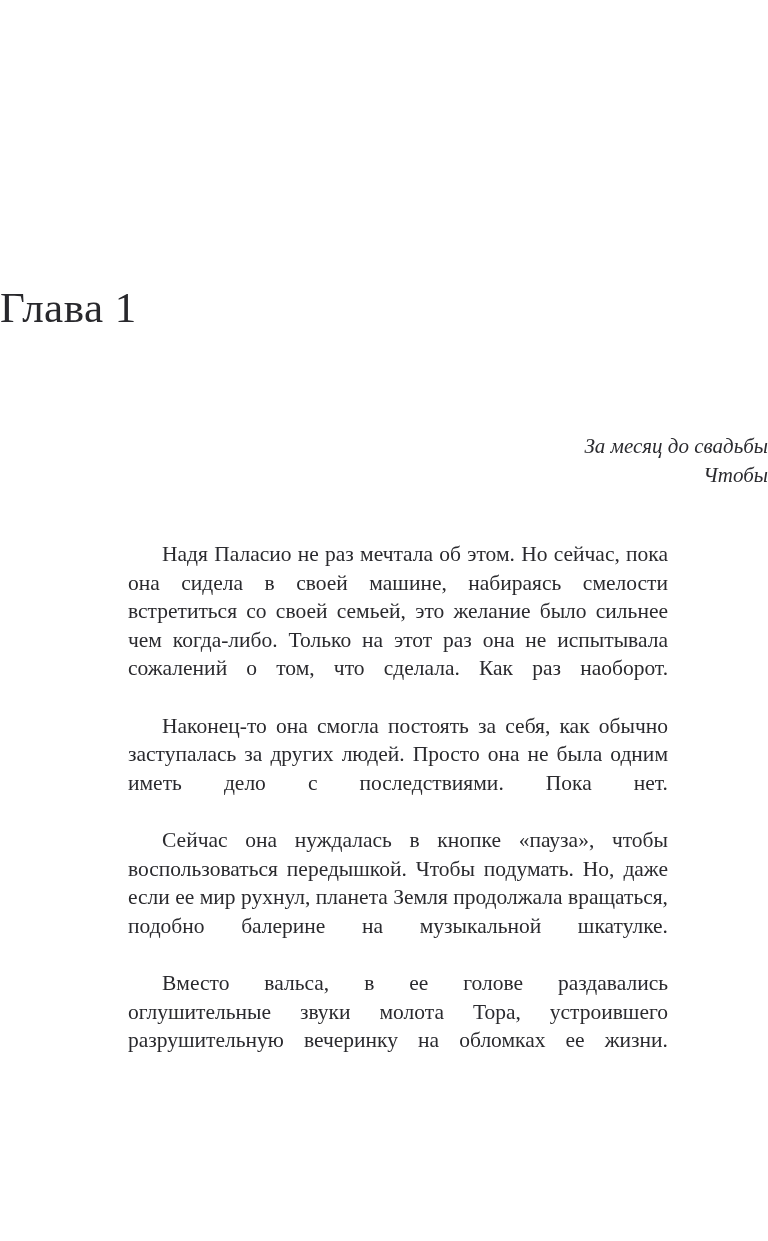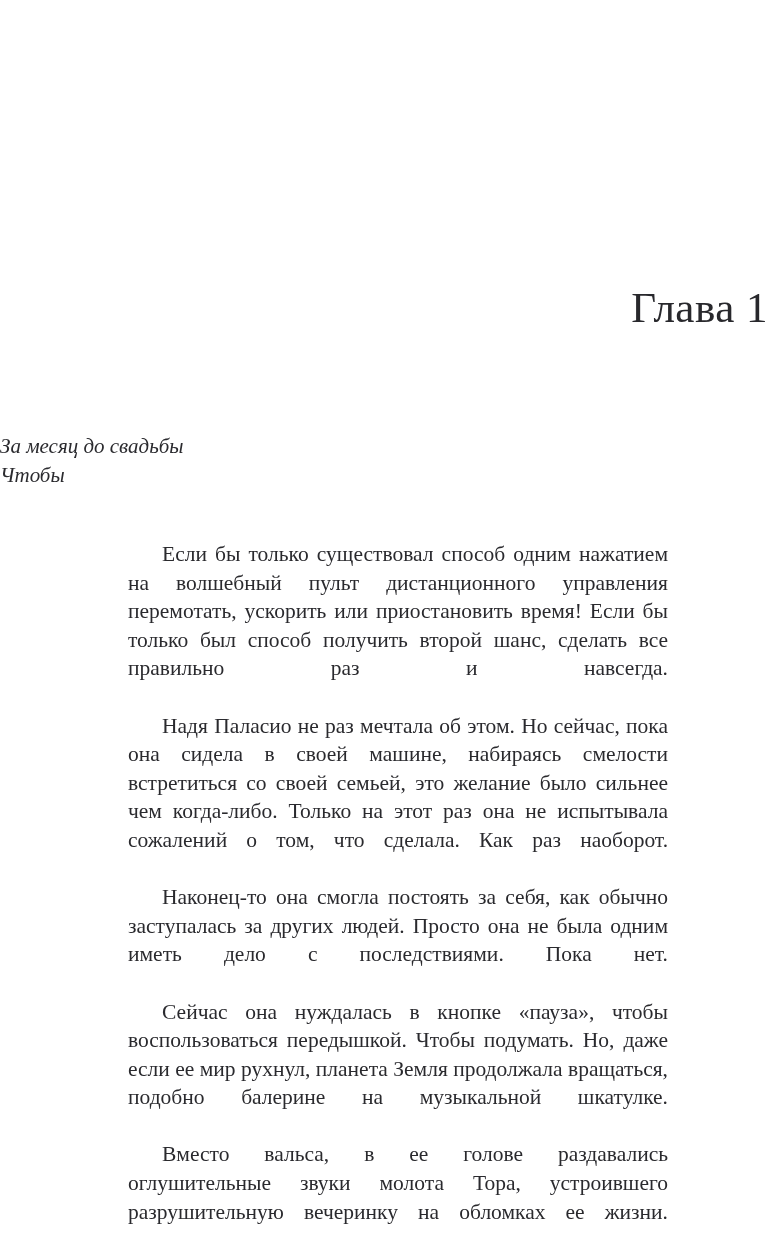--- a/index.html
+++ b/index.html
@@ -19,36 +19,36 @@
     color: #2a2a2e;
     -webkit-font-smoothing: antialiased;
   }
 
   
   .chapter-title {
     position: absolute;
     top: 284px;
     left: 0;
     width: 768px;
-    text-align: right;
+    text-align: left;
     font-size: 43px;
     font-weight: 400;
     letter-spacing: 0.5px;
     line-height: 1.1;
     color: #28282c;
     margin: 0;
   }
 
   
   .epigraph {
     position: absolute;
     top: 432px;
     left: 0;
     width: 768px;
-    text-align: left;
+    text-align: right;
     font-style: italic;
     font-size: 21px;
     line-height: 29px;
     color: #2b2b2f;
   }
   .epigraph-line { display: block; }
 
   
   .body-block {
     position: absolute;
@@ -79,20 +79,19 @@
 <div class="page">
 
   <h1 class="chapter-title">Глава 1</h1>
 
   <div class="epigraph">
     <span class="epigraph-line">За месяц до свадьбы</span>
     <span class="epigraph-line">Чтобы</span>
   </div>
 
   <div class="body-block">
-    <p class="body-par">Если бы только существовал способ одним нажатием на волшебный пульт дистанционного управления перемотать, ускорить или приостановить время! Если бы только был способ получить второй шанс, сделать все правильно раз и навсегда.</p>
     <p class="body-par">Надя Паласио не раз мечтала об этом. Но сейчас, пока она сидела в своей машине, набираясь смелости встретиться со своей семьей, это желание было сильнее чем когда-либо. Только на этот раз она не испытывала сожалений о том, что сделала. Как раз наоборот.</p>
     <p class="body-par">Наконец-то она смогла постоять за себя, как обычно заступалась за других людей. Просто она не была одним иметь дело с последствиями. Пока нет.</p>
     <p class="body-par">Сейчас она нуждалась в кнопке «пауза», чтобы воспользоваться передышкой. Чтобы подумать. Но, даже если ее мир рухнул, планета Земля продолжала вращаться, подобно балерине на музыкальной шкатулке.</p>
     <p class="body-par">Вместо вальса, в ее голове раздавались оглушительные звуки молота Тора, устроившего разрушительную вечеринку на обломках ее жизни.</p>
   </div>
 
 </div>
 
 </body></html>

